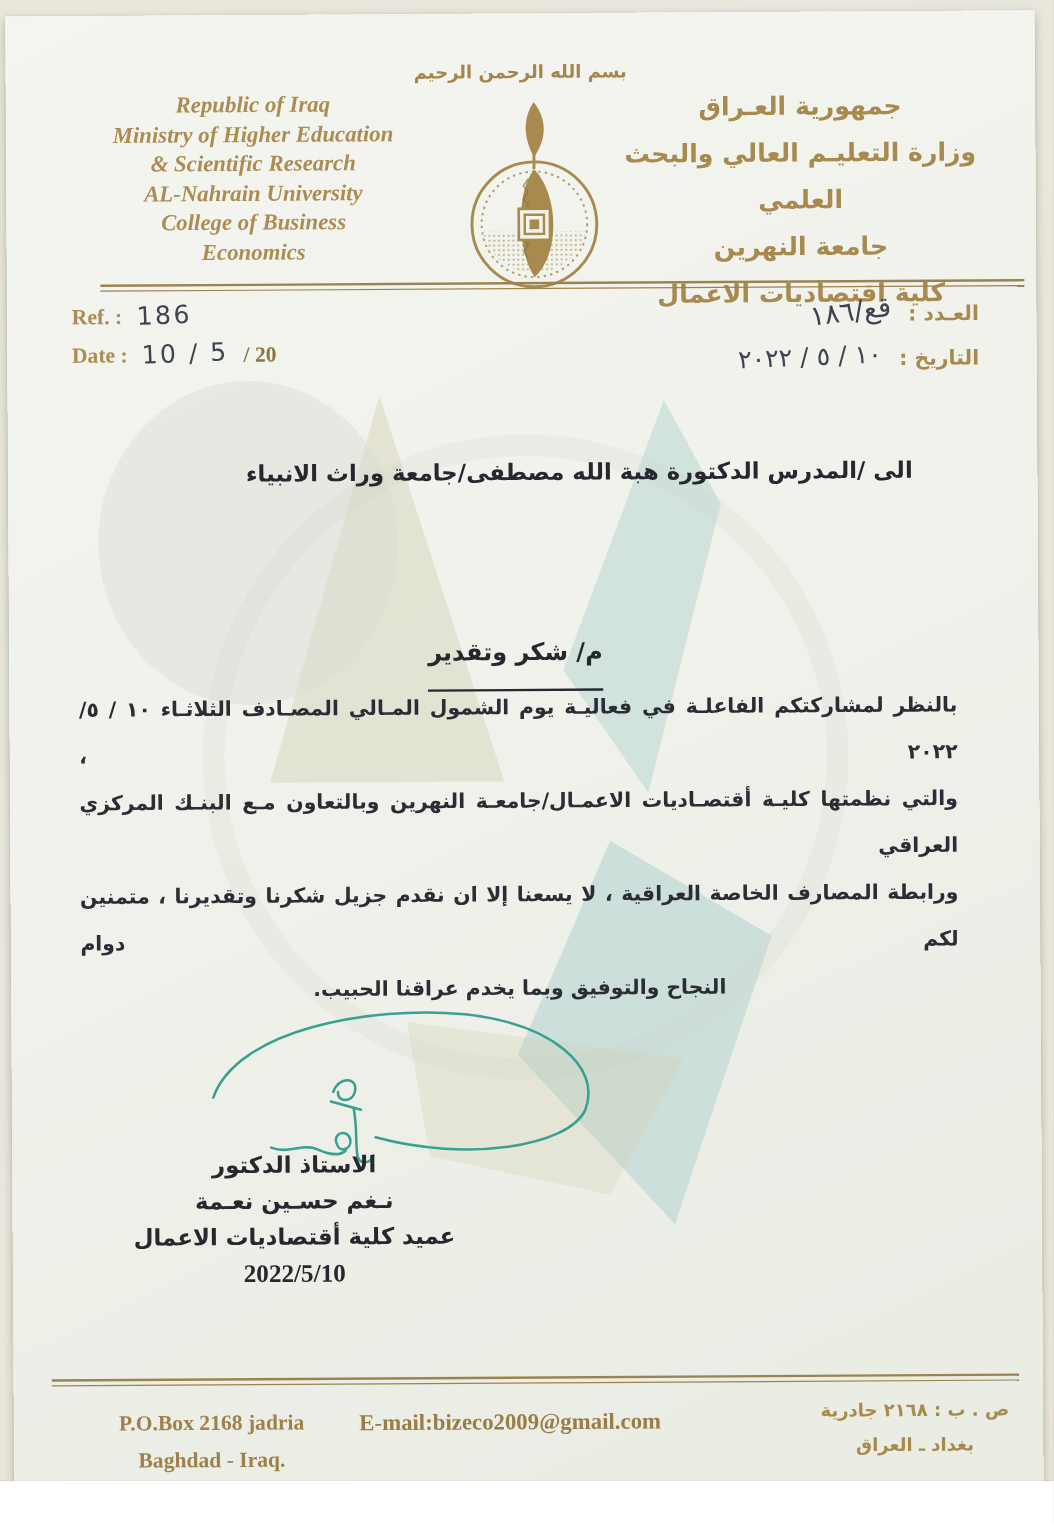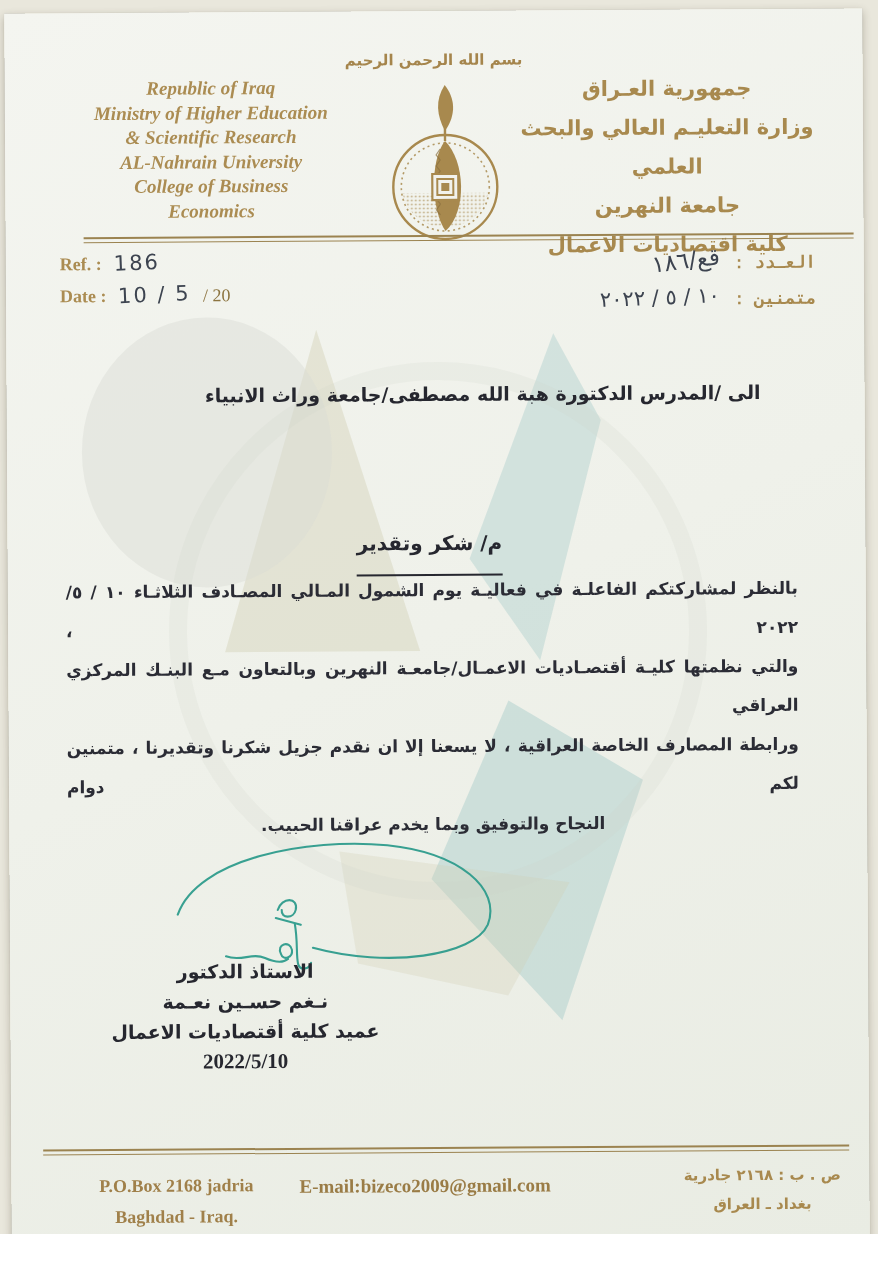--- a/index.html
+++ b/index.html
@@ -47,26 +47,26 @@
     position:absolute; left:78px; right:10px; top:224px; height:3px;
     border-top:2px solid #9b8350; border-bottom:1px solid #9b8350;
   }
   
   .ref-row { position:absolute; left:54px; display:flex; align-items:baseline; gap:12px; }
   .ref-row.r1 { top:238px; }
   .ref-row.r2 { top:270px; }
   .ref-label {
     color:#ab8c52; font-family:"Liberation Serif", serif; font-weight:bold; font-size:18px;
   }
-  .print-suffix { color:#8c7440; font-family:"Liberation Serif", serif; font-weight:normal; font-size:18px; }
+  .print-suffix { color:#8c7440; font-family:"Liberation Serif", serif; font-weight:bold; font-size:18px; }
   .hand { color:#3d4450; font-size:21px; transform:rotate(-2deg); letter-spacing:2px; }
   .num-row { position:absolute; right:48px; display:flex; align-items:baseline; gap:14px; direction:rtl; }
   .num-row.n1 { top:238px; }
   .num-row.n2 { top:276px; }
-  .num-label { color:#a8894e; font-weight:bold; font-size:17px;font-family:Liberation Mono, monospace; }
+  .num-label { color:#a8894e; font-weight:bold; font-size:17px; }
   .hand-ar { color:#3d4450; font-size:21px; direction:rtl; }
   .n1 .hand-ar { transform:rotate(-7deg); font-size:23px; }
   .n2 .hand-ar { transform:rotate(-2deg); letter-spacing:3px; }
   
   .addressee {
     position:absolute; right:104px; top:372px; direction:rtl; text-align:right;
     color:#26272f; font-weight:bold; font-size:19px;
   }
   .subject {
     position:absolute; left:0; right:14px; top:520px; text-align:center;
@@ -196,21 +196,21 @@
       <span class="ref-label">Date :</span>
       <span class="hand">10 / 5</span>
       <span class="print-suffix">/ 20</span>
     </div>
 
     <div class="num-row n1">
       <span class="num-label">العـدد :</span>
       <span class="hand-ar">قع/١٨٦</span>
     </div>
     <div class="num-row n2">
-      <span class="num-label">متمنين :</span>
+      <span class="num-label">التاريخ :</span>
       <span class="hand-ar">١٠ / ٥ / ٢٠٢٢</span>
     </div>
 
     <div class="addressee">الى /المدرس الدكتورة هبة الله مصطفى/جامعة وراث الانبياء</div>
 
     <div class="subject">
       <span>م/ شكر وتقدير</span>
     </div>
 
     <div class="body-text">

